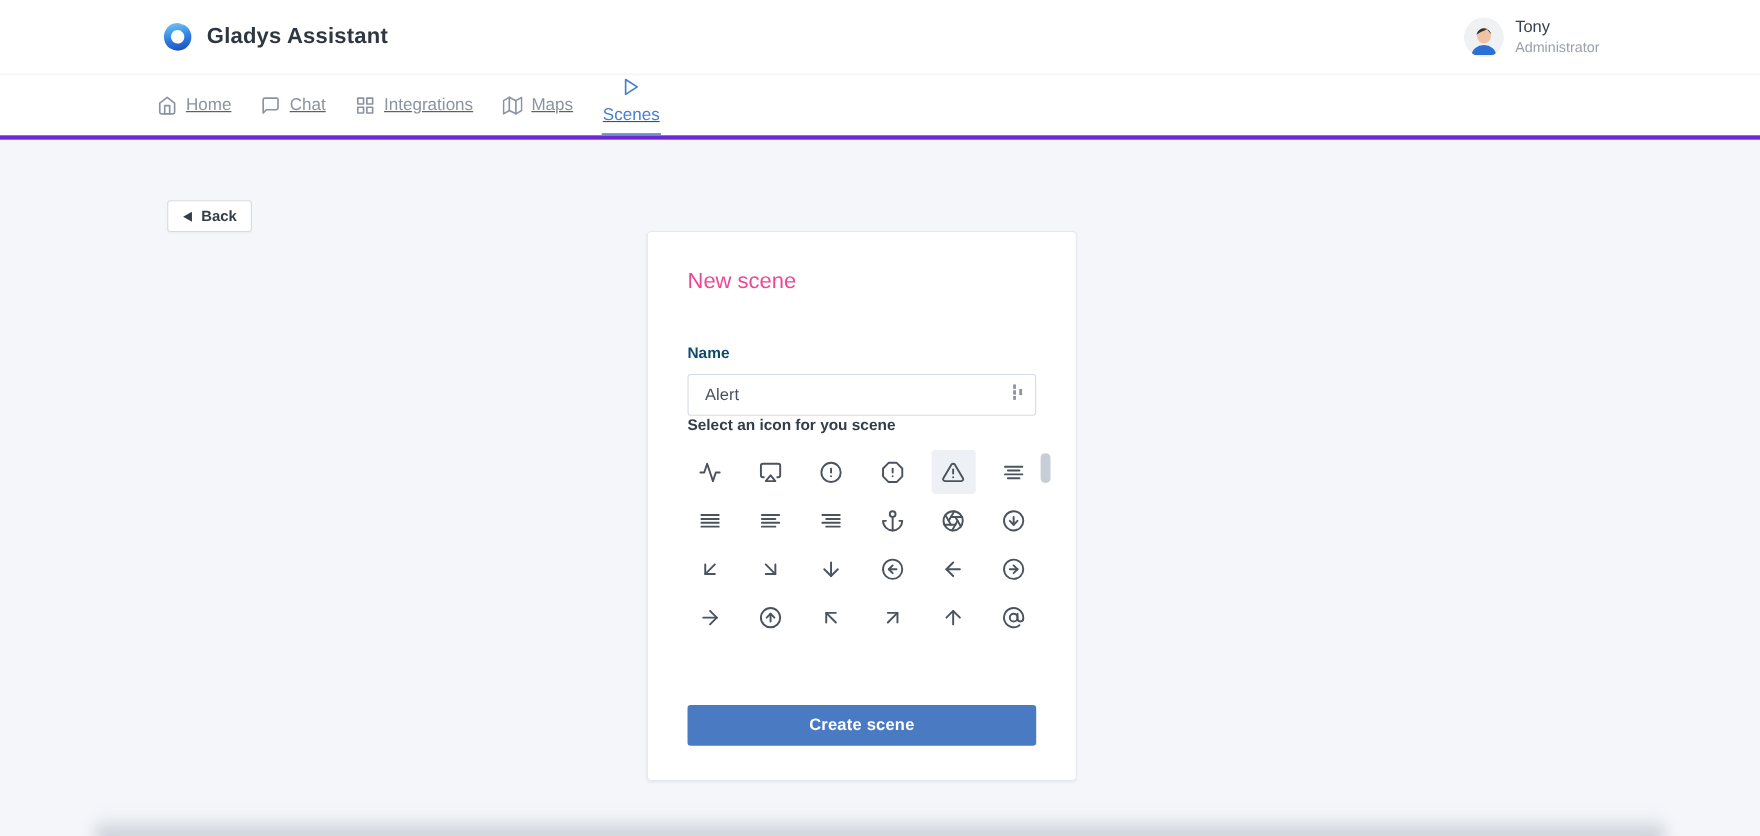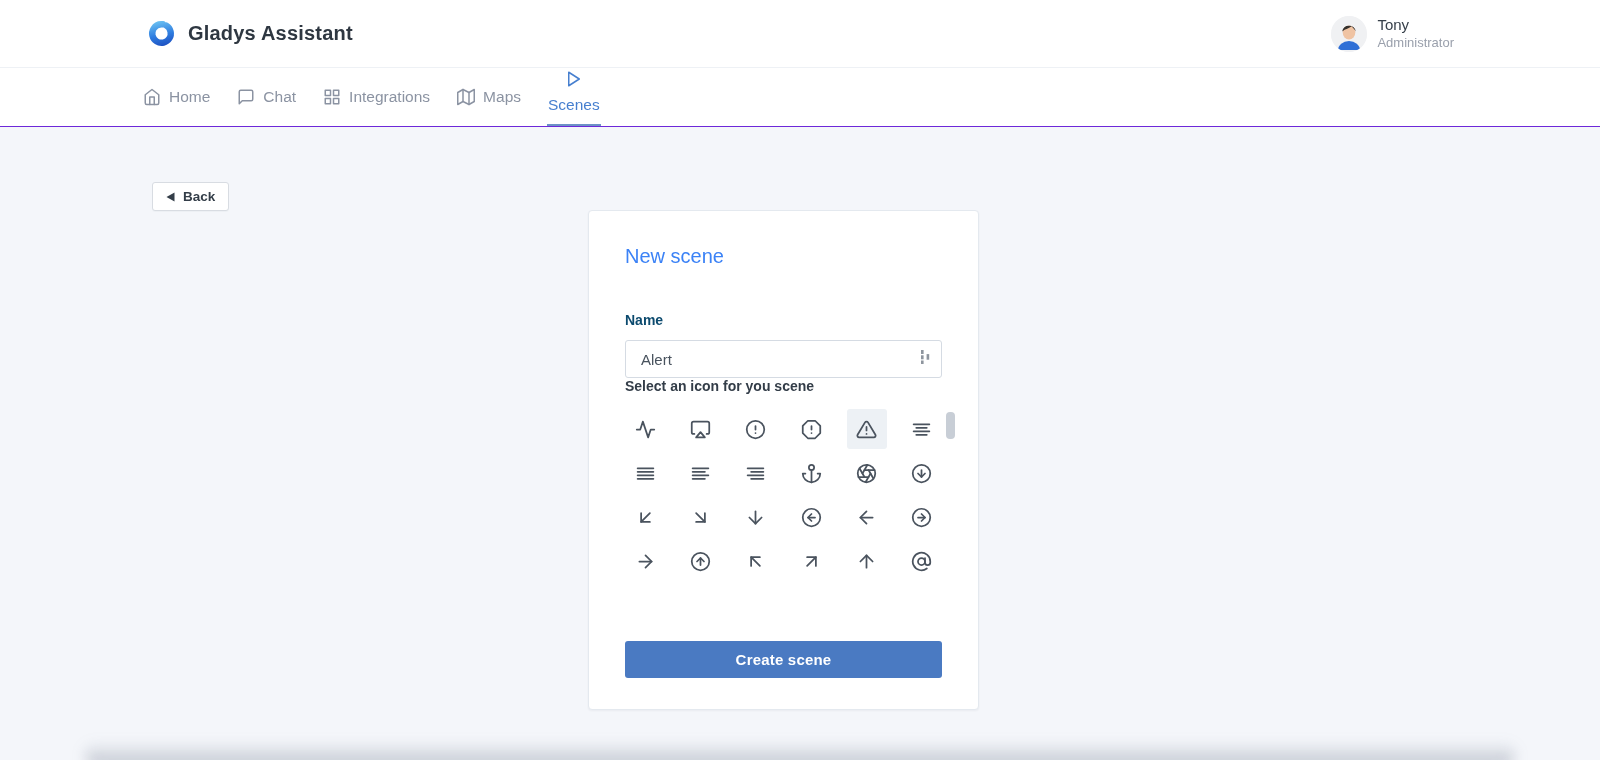--- a/index.html
+++ b/index.html
@@ -26,21 +26,21 @@
   .user { display: flex; align-items: center; gap: 10px; cursor: pointer; }
   .user-avatar {
     width: 36px; height: 36px; border-radius: 50%; overflow: hidden;
     background: #f0f1f3; flex: 0 0 auto;
   }
   .user-text { display: flex; flex-direction: column; line-height: 1.25; }
   .user-name { font-size: 15px; color: #38414b; }
   .user-role { font-size: 13px; color: #9aa0ac; }
 
   
-  .app-nav { height: 59px; background: #ffffff; border-bottom: 1px solid #6d28d9; }
+  .app-nav { height: 59px; background: #ffffff; border-bottom: 4px solid #6d28d9; text-decoration: underline; }
   .nav-inner { height: 100%; display: flex; align-items: stretch; gap: 25px; }
   .nav-item {
     display: flex; align-items: center; gap: 8px;
     font-size: 15.5px; color: #8b93a2; cursor: pointer;
     border-bottom: 2px solid transparent; border-top: 2px solid transparent;
     padding: 0 1px; text-decoration: none;
   }
   .nav-item svg { width: 18px; height: 18px; }
   .nav-item.active { color: #467fcf; border-bottom-color: #6d92c6; flex-direction: column; }
 
@@ -53,21 +53,21 @@
     cursor: pointer; box-shadow: 0 1px 1px rgba(40,50,70,.03);
   }
   .back-btn svg { width: 9px; height: 10px; }
 
   .card {
     position: absolute; left: 588px; top: 210px; width: 391px; height: 500px;
     background: #ffffff; border: 1px solid #e4e9ef; border-radius: 4px;
     box-shadow: 0 1px 2px rgba(35,46,60,.05);
     padding: 34px 36px 0 36px;
   }
-  .card-title { font-size: 20px; font-weight: 400; color: #3b82f6; }
+  .card-title { font-size: 20px; font-weight: 400; color: #ec4899; }
   .field-label { margin-top: 44px; font-size: 14px; font-weight: 700; color: #0c4a6e; }
   .input-wrap {
     margin-top: 12px; position: relative; height: 38px;
     border: 1px solid #d5dbe3; border-radius: 3px; background: #fff;
   }
   .input-wrap input {
     width: 100%; height: 100%; border: none; outline: none; background: transparent;
     padding: 0 36px 0 15px; font-family: inherit; font-size: 15px; color: #48525d;
   }
   .input-caret-icon { position: absolute; right: 10px; top: 50%; transform: translateY(-50%); }

